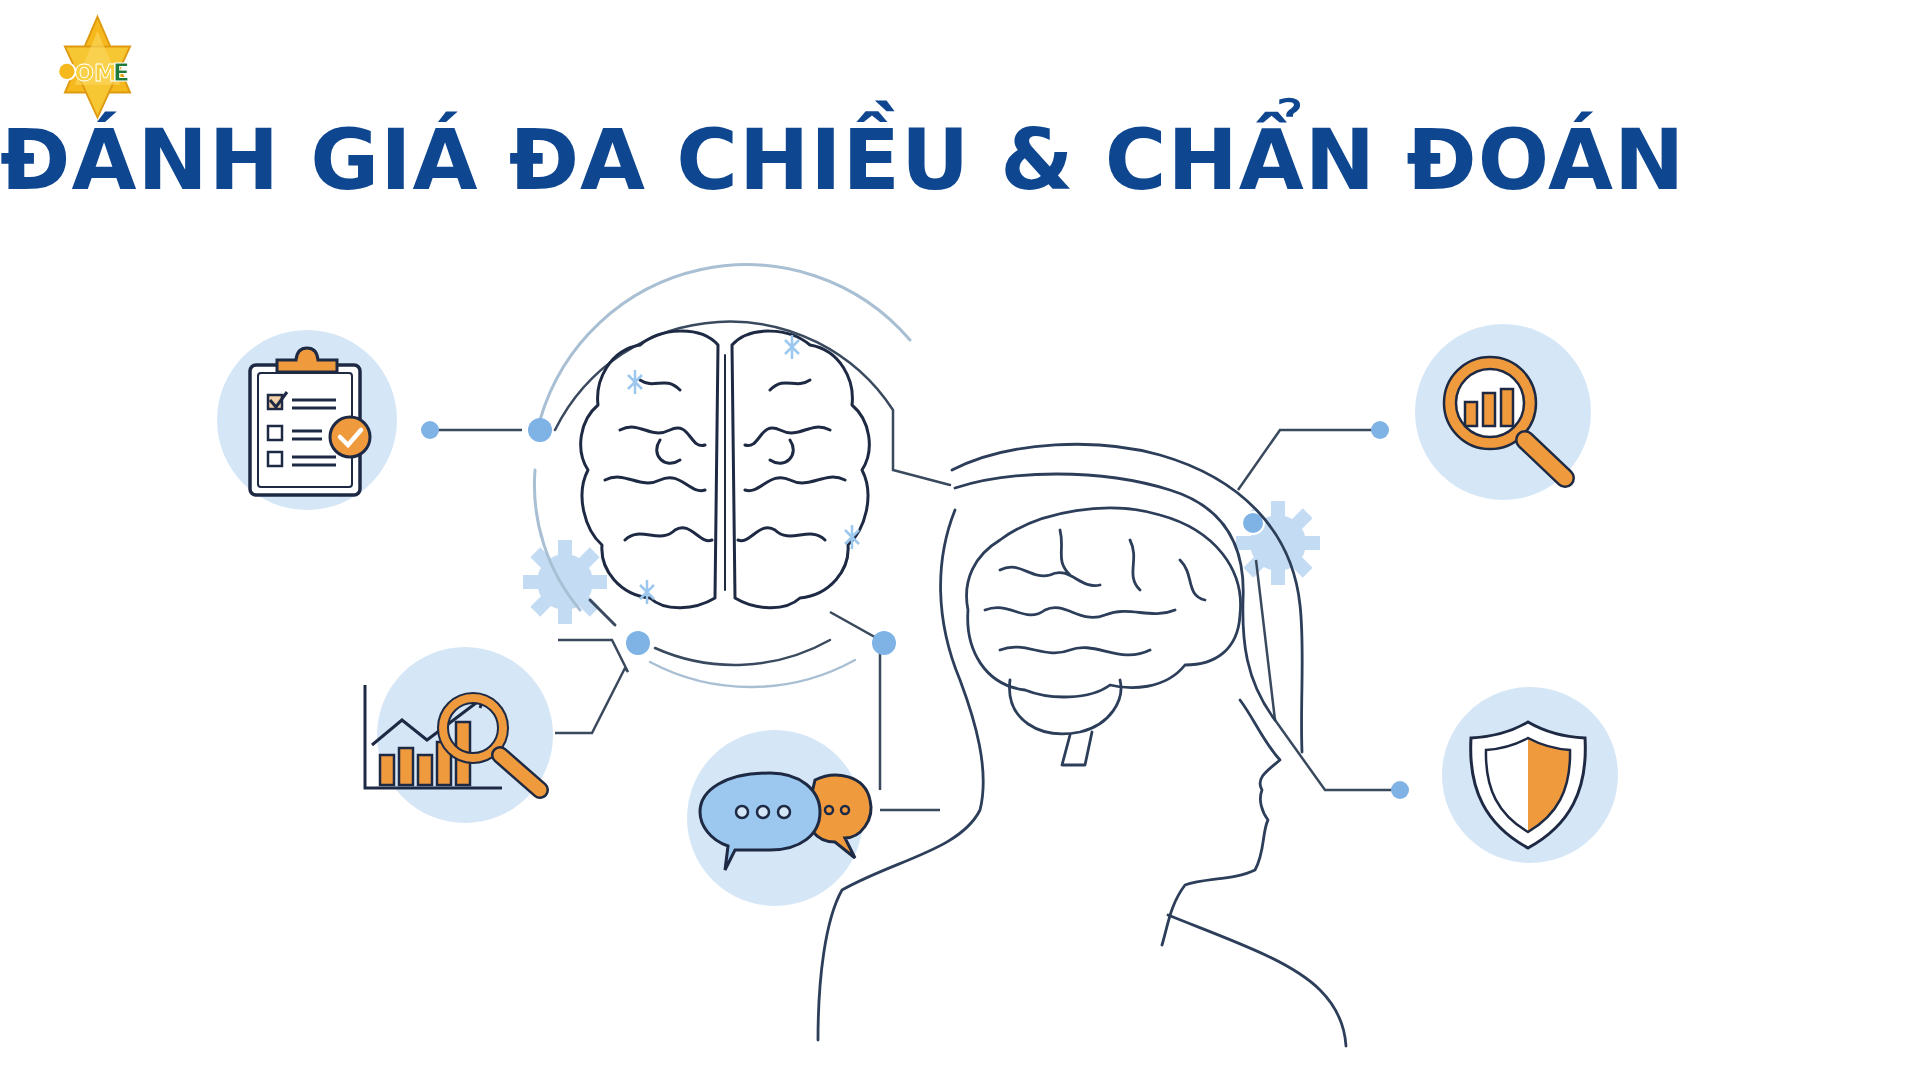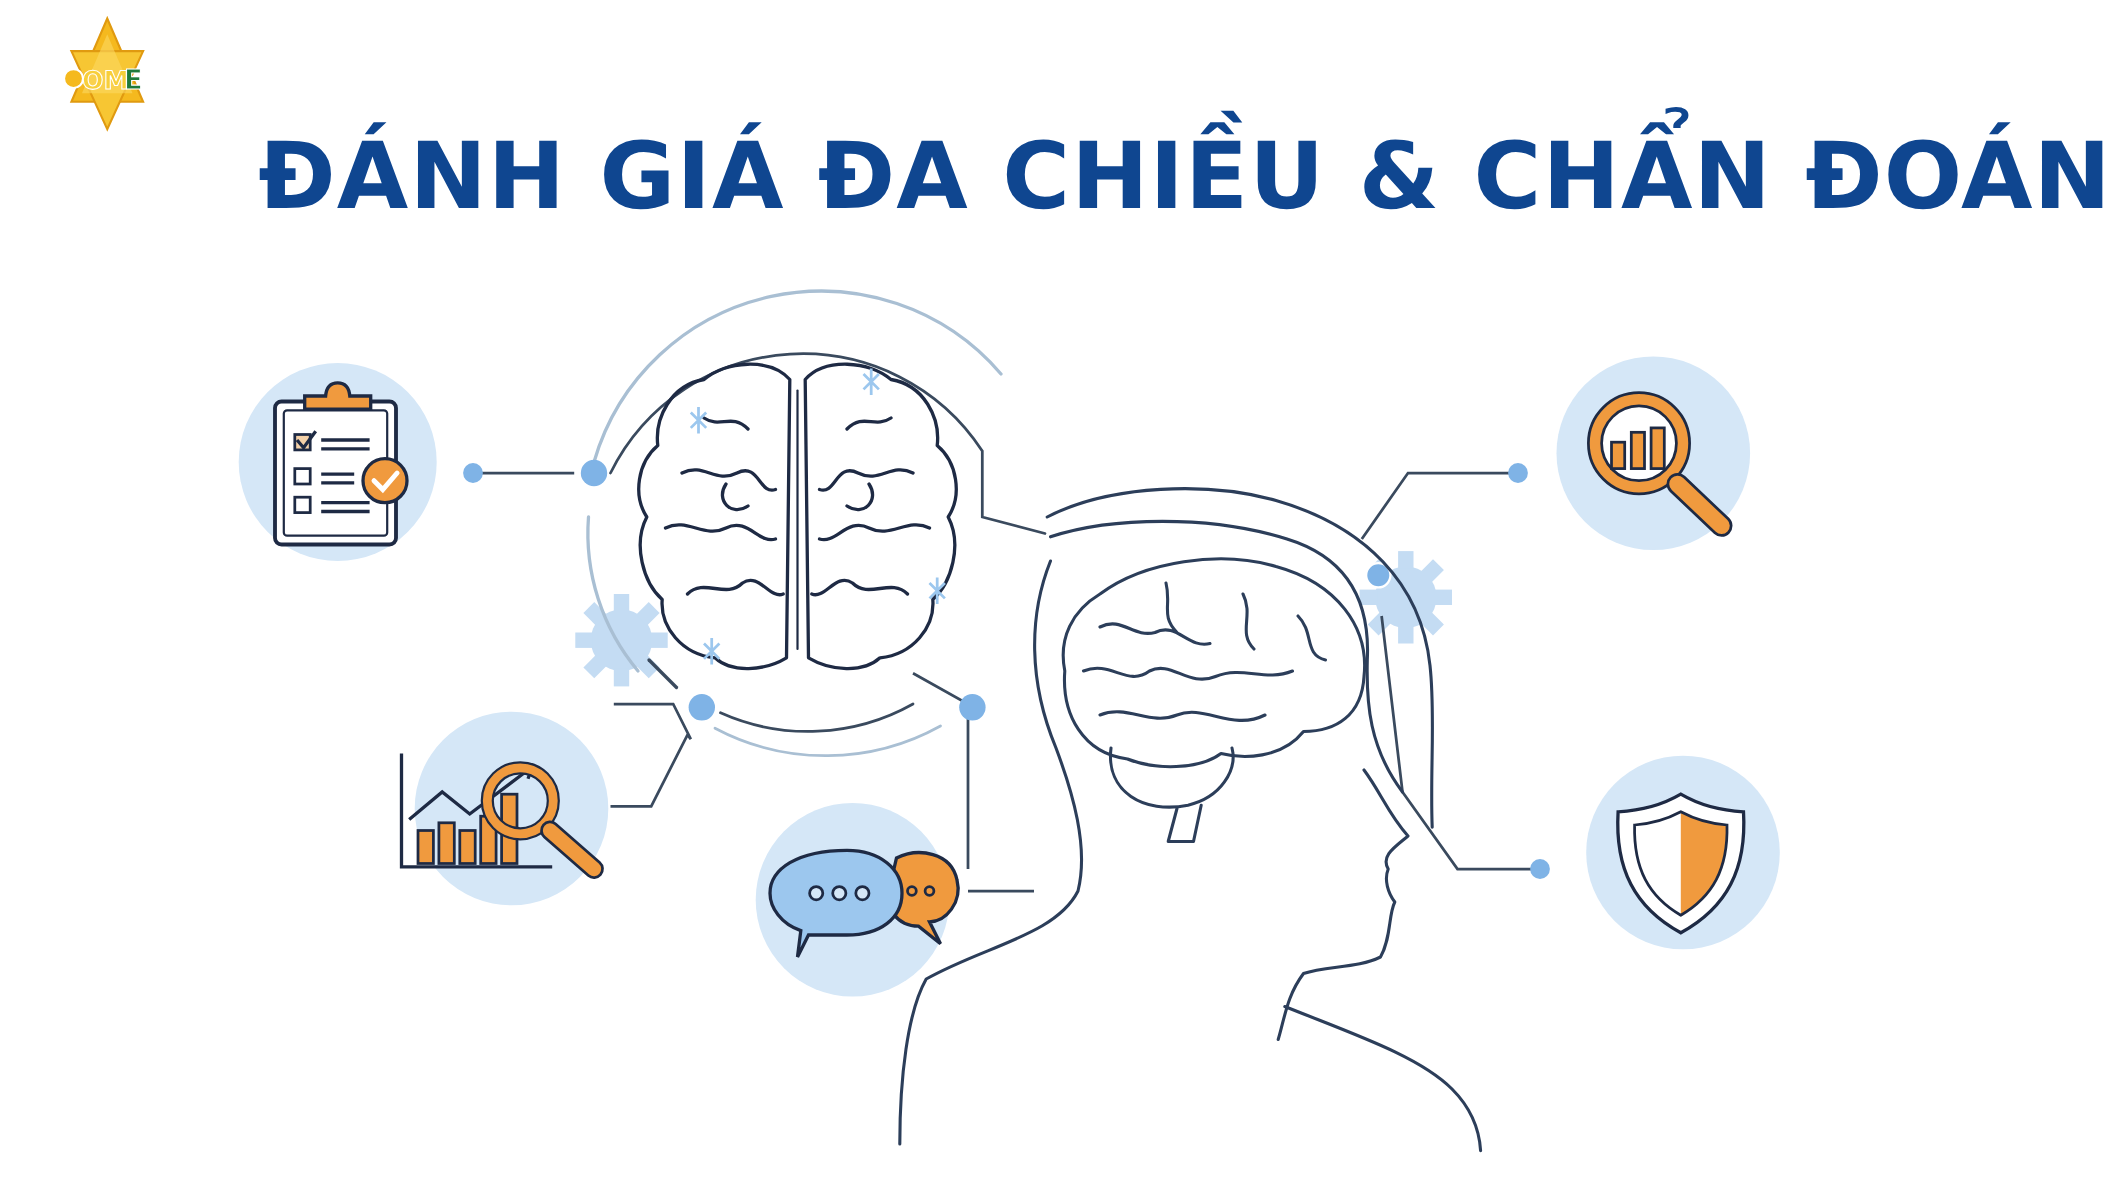--- a/index.html
+++ b/index.html
@@ -1,19 +1,19 @@
 <!DOCTYPE html>
 <html><head>
 <meta charset="utf-8">
 <style>
   html, body { margin:0; padding:0; }
   body { width:1920px; height:1080px; background:#ffffff; position:relative; overflow:hidden;
          font-family:"DejaVu Sans", "Liberation Sans", sans-serif; }
   .logo { position:absolute; left:40px; top:12px; width:115px; height:115px; }
-  .title { position:absolute; left:0; top:110px; width:1920px; text-align:right;
+  .title { position:absolute; left:0; top:110px; width:1920px; text-align:left;
            font-family:"DejaVu Sans", sans-serif; font-weight:bold; font-size:84px;
            letter-spacing:1px; color:#0f4690; line-height:100px; }
   .scene { position:absolute; left:0; top:0; width:1920px; height:1080px; }
 </style>
 </head>
 <body>
 
 <svg class="logo" viewBox="0 0 120 120">
   <polygon points="60,4 80,40 116,40 96,70 110,108 60,90 10,108 24,70 4,40 40,40" fill="none"></polygon>
   <polygon points="60,5 94,84 26,84" fill="#f5b91e" stroke="#e09a10" stroke-width="2"></polygon>

